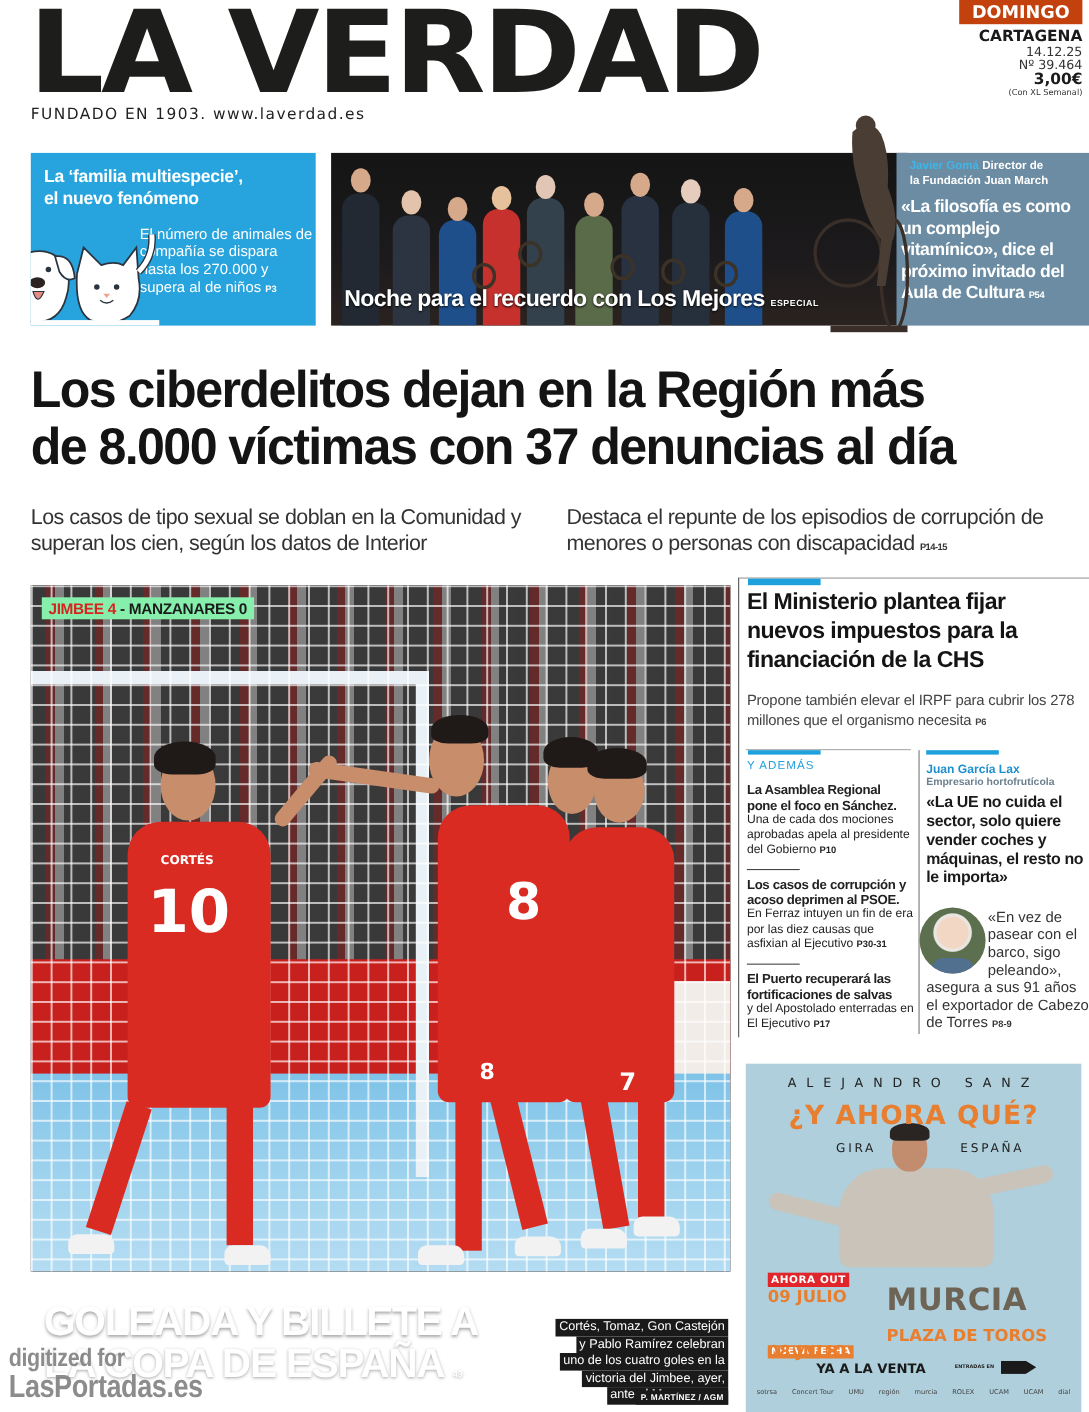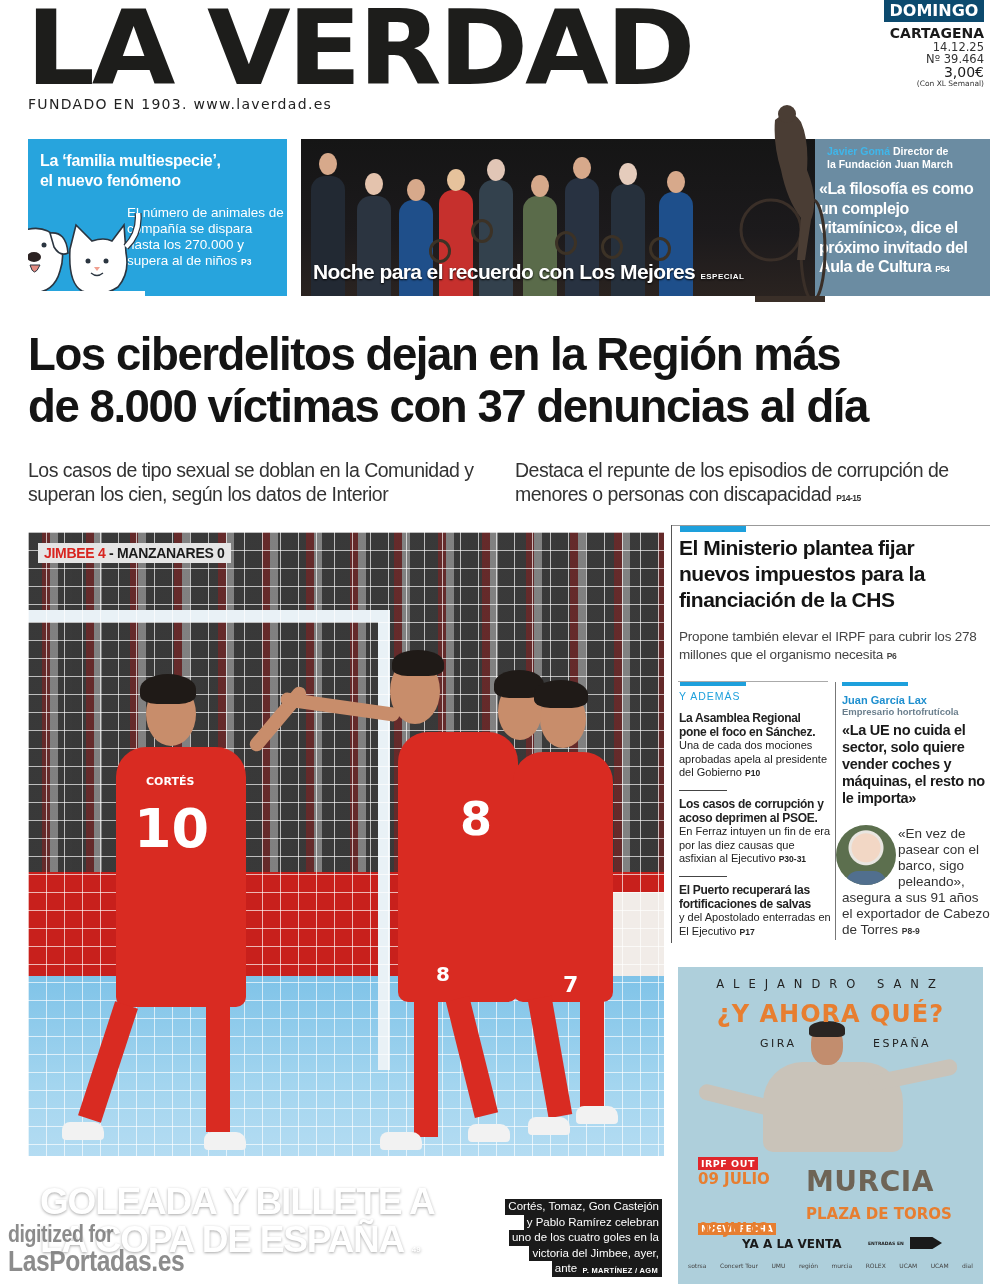--- a/index.html
+++ b/index.html
@@ -3,24 +3,24 @@
 <meta charset="utf-8">
 <style>
   * { box-sizing: border-box; margin: 0; padding: 0; }
   html, body { width: 990px; height: 1284px; background: #ffffff; overflow: hidden; }
   body { position: relative; font-family: "Liberation Sans", sans-serif; color: #1a1a1a; }
 
   
   .logo { position: absolute; left: 26px; top: 2px; font-family: "DejaVu Sans", sans-serif; font-weight: 900; font-size: 104px; letter-spacing: -3px; line-height: 92px; color: #1d1d1b; transform: scaleX(1.04); transform-origin: left top; }
   .tagline { position: absolute; left: 28px; top: 96px; font-family: "DejaVu Sans", sans-serif; font-size: 14px; letter-spacing: 1.3px; color: #222; }
   .issue { position: absolute; right: 6px; top: 0; width: 140px; text-align: right; }
-  .issue .day { display: block; background: #0c4a6e; color: #fff; font-family: "DejaVu Sans", sans-serif; font-weight: 900; font-size: 16px; text-align: center; padding: 1px 4px 17px 4px; height: 22px; width: 100px; margin-left: auto; }
+  .issue .day { display: block; background: #c2410c; color: #fff; font-family: "DejaVu Sans", sans-serif; font-weight: 900; font-size: 16px; text-align: center; padding: 1px 4px 17px 4px; height: 22px; width: 112px; margin-left: auto; }
   .issue .city { font-family: "DejaVu Sans", sans-serif; font-weight: 900; font-size: 14px; margin-top: 3px; }
   .issue .meta { font-family: "DejaVu Sans", sans-serif; font-size: 11.5px; line-height: 12px; color: #333; }
-  .issue .price { font-family: "DejaVu Sans", sans-serif; font-size: 14px; line-height: 14px; }
+  .issue .price { font-family: "DejaVu Sans", sans-serif; font-size: 14px; line-height: 14px; font-weight: bold; }
   .issue .note { font-family: "DejaVu Sans", sans-serif; font-size: 7.5px; color: #333; }
 
   
   .promo-pets { position: absolute; left: 28px; top: 139px; width: 259px; height: 157px; background: #27a4dd; color: #fff; overflow: hidden; }
   .promo-pets .title { position: absolute; left: 12px; top: 12px; font-weight: 700; font-size: 16px; line-height: 20px; letter-spacing: -0.3px; }
   .promo-pets .body { position: absolute; left: 99px; top: 66px; font-size: 13.5px; line-height: 16px; }
   .page-ref { font-weight: 700; font-size: 8.5px; }
   .pets-art { position: absolute; left: -28px; top: 74px; width: 145px; height: 90px; }
 
   .promo-photo { position: absolute; left: 301px; top: 139px; width: 524px; height: 157px; background: linear-gradient(180deg, #151515 0%, #1c1a1c 60%, #2a2320 100%); overflow: hidden; }
@@ -51,21 +51,21 @@
   .sport .goal-top { position: absolute; left: 0; top: 78px; width: 360px; height: 12px; background: #e9f1f6; }
   .sport .goal-post { position: absolute; left: 350px; top: 78px; width: 12px; height: 460px; background: #e9f1f6; }
   .sport .floor { position: absolute; left: 0; right: 0; bottom: 0; height: 180px; background: linear-gradient(180deg, #7fc3e8 0%, #a3d5ef 60%, #b4dcf2 100%); }
   .player { position: absolute; background: #d92b22; border-radius: 30px 30px 10px 10px; }
   .player .num { position: absolute; color: #fff; font-weight: 700; font-family: "DejaVu Sans", sans-serif; }
   .leg { position: absolute; background: #d92b22; width: 24px; }
   .skin { position: absolute; background: #c88d6b; border-radius: 50%; }
   .hair { position: absolute; background: #1f1a17; border-radius: 50% 50% 30% 30%; }
   .shoe { position: absolute; background: #f2f2f2; border-radius: 8px 10px 4px 4px; height: 18px; width: 42px; }
 
-  .score { position: absolute; left: 38px; top: 543px; background: #e5e5e5; padding: 2px 6px 2px 6px; font-weight: 700; font-size: 14px; letter-spacing: -0.3px; }
+  .score { position: absolute; left: 38px; top: 543px; background: #86efac; padding: 2px 6px 2px 6px; font-weight: 700; font-size: 14px; letter-spacing: -0.3px; }
   .score .home { color: #d8241f; }
   .score .away { color: #1a1a1a; }
 
   .sport-title { position: absolute; left: 40px; top: 1183px; width: 400px; color: #fff; font-weight: 700; font-size: 37px; line-height: 38px; letter-spacing: -1.2px; text-shadow: 0 1px 3px rgba(0,0,0,0.35); }
   .sport-title .pref { font-size: 8px; letter-spacing: 0; vertical-align: baseline; }
   .photo-caption { position: absolute; right: 328px; top: 1199px; text-align: right; font-size: 11.5px; line-height: 15.5px; color: #fff; }
   .photo-caption span.line { background: #1a1a1a; padding: 0 3px; display: inline-block; }
   .photo-credit { position: absolute; right: 328px; top: 1264px; background: #1a1a1a; color: #fff; font-weight: 700; font-size: 7.5px; padding: 2px 4px; letter-spacing: 0.3px; }
 
   .watermark { position: absolute; left: 8px; top: 1222px; font-family: "Liberation Sans", sans-serif; font-weight: 700; color: rgba(120,120,120,0.85); font-size: 23px; line-height: 24px; letter-spacing: -0.5px; transform: scaleX(0.85); transform-origin: left top; }
@@ -348,21 +348,21 @@
 <div class="ad">
   <div class="singer-arm2"></div>
   <div class="singer-body"></div>
   <div class="singer-arm"></div>
   <div class="singer-head"></div>
   <div class="singer-hair"></div>
   <div class="artist">ALEJANDRO SANZ</div>
   <div class="tour">¿Y AHORA QUÉ?</div>
   <div class="gira">GIRA</div>
   <div class="espana">ESPAÑA</div>
-  <div class="badge sold">IRPF OUT</div>
+  <div class="badge sold">AHORA OUT</div>
   <div class="date date1">09 JULIO</div>
   <div class="badge newdate">NUEVA FECHA</div>
   <div class="date date2">08 JULIO</div>
   <div class="city">MURCIA</div>
   <div class="venue">PLAZA DE TOROS</div>
   <div class="sale">YA A LA VENTA</div>
   <div class="tickets">ENTRADAS EN</div>
   <div class="eci"></div>
   <div class="sponsors">
     <span>sotrsa</span>

